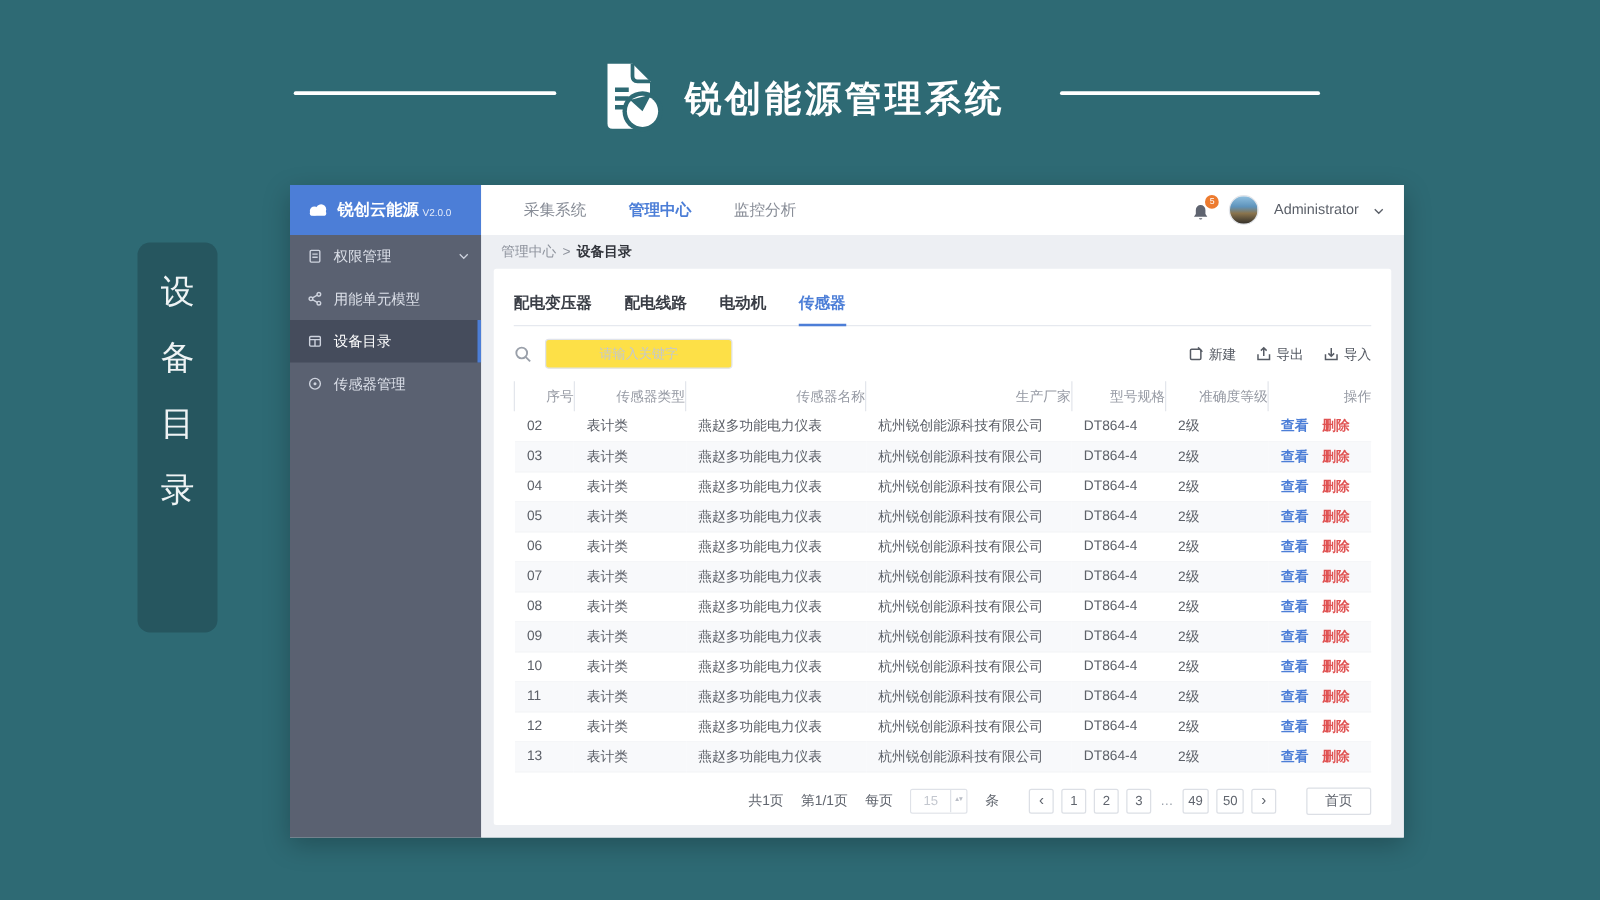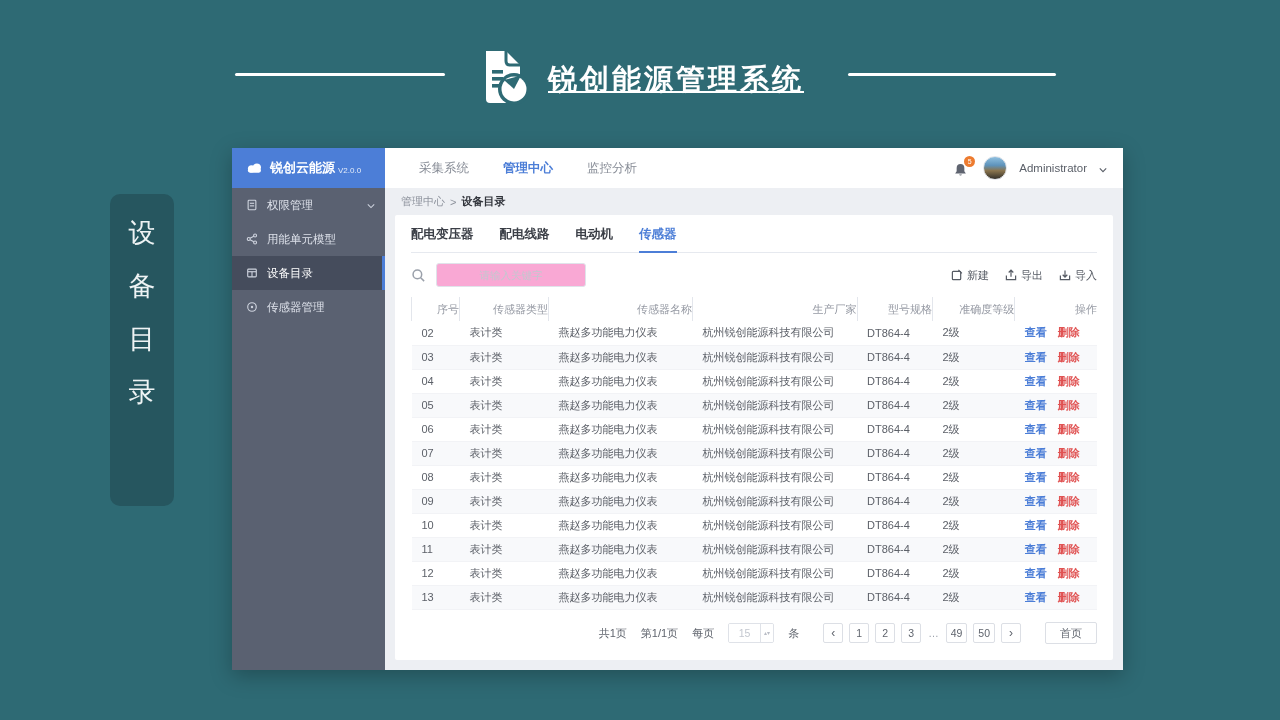--- a/index.html
+++ b/index.html
@@ -10,21 +10,21 @@
     position:relative;
   }
 
   
   .banner-line { position:absolute; top:73px; height:3px; background:#ffffff; border-radius:2px; }
   .banner-line.left  { left:235px; width:210px; }
   .banner-line.right { left:848px; width:208px; }
   .banner-logo { position:absolute; left:470px; top:45px; width:64px; height:64px; }
   .banner-title {
     position:absolute; left:548px; top:60px;
-    color:#ffffff; font-size:29px; font-weight:700; letter-spacing:3px; white-space:nowrap;text-decoration:underline;
+    color:#ffffff; font-size:29px; font-weight:700; letter-spacing:3px; white-space:nowrap;
   }
 
   
   .side-tag {
     position:absolute; left:110px; top:194px; width:64px; height:312px;
     background:#26565f; border-radius:10px;
     display:flex; flex-direction:column; align-items:center;
     padding-top:26px; gap:26px;
   }
   .side-tag span { color:#eef3f4; font-size:27px; line-height:1; }
@@ -81,31 +81,31 @@
   .user-caret svg { width:8px; height:6px; }
 
   .breadcrumb { height:27px; display:flex; align-items:center; padding:0 16px; font-size:11px; flex:0 0 auto; }
   .breadcrumb .parent, .breadcrumb .sep { color:#8d929c; }
   .breadcrumb .sep { margin:0 5px; }
   .breadcrumb .current { color:#32353c; font-weight:700; }
 
   
   .card {
     margin:0 10px 10px 10px; background:#ffffff; flex:1; border-radius:2px;
-    padding:0 16px; display:flex; flex-direction:column; min-height:0;
+    padding:8px 16px; display:flex; flex-direction:column; min-height:0;
   }
   .tabs { display:flex; gap:26px; padding-top:11px; border-bottom:1px solid #e6e9ef; flex:0 0 auto; }
   .tab { font-size:12.5px; font-weight:700; color:#3a3e46; padding-bottom:8px; cursor:pointer; white-space:nowrap; }
   .tab.active { color:#4c7ed7; border-bottom:2px solid #4c7ed7; margin-bottom:-1px; }
 
   .toolbar { height:44px; display:flex; align-items:center; flex:0 0 auto; }
   .search-icon svg { width:15px; height:15px; stroke:#9aa0aa; fill:none; stroke-width:1.6; display:block; }
   .search-input {
     margin-left:10px; width:150px; height:24px; border:1px solid #e0e3ea; border-radius:3px;
-    font-size:10.5px; text-align:center; color:#606266; outline:none; background:#f9a8d4;
+    font-size:10.5px; text-align:center; color:#606266; outline:none; background:#fde047;
     font-family:inherit;
   }
   .search-input::placeholder { color:#c3c7cf; }
   .toolbar-right { margin-left:auto; display:flex; align-items:center; gap:16px; }
   .tool-btn {
     display:flex; align-items:center; gap:4px; background:none; border:none;
     font-size:11px; color:#565b64; cursor:pointer; font-family:inherit; white-space:nowrap;
   }
   .tool-btn svg { width:12px; height:12px; stroke:#565b64; fill:none; stroke-width:1.3; }
 

